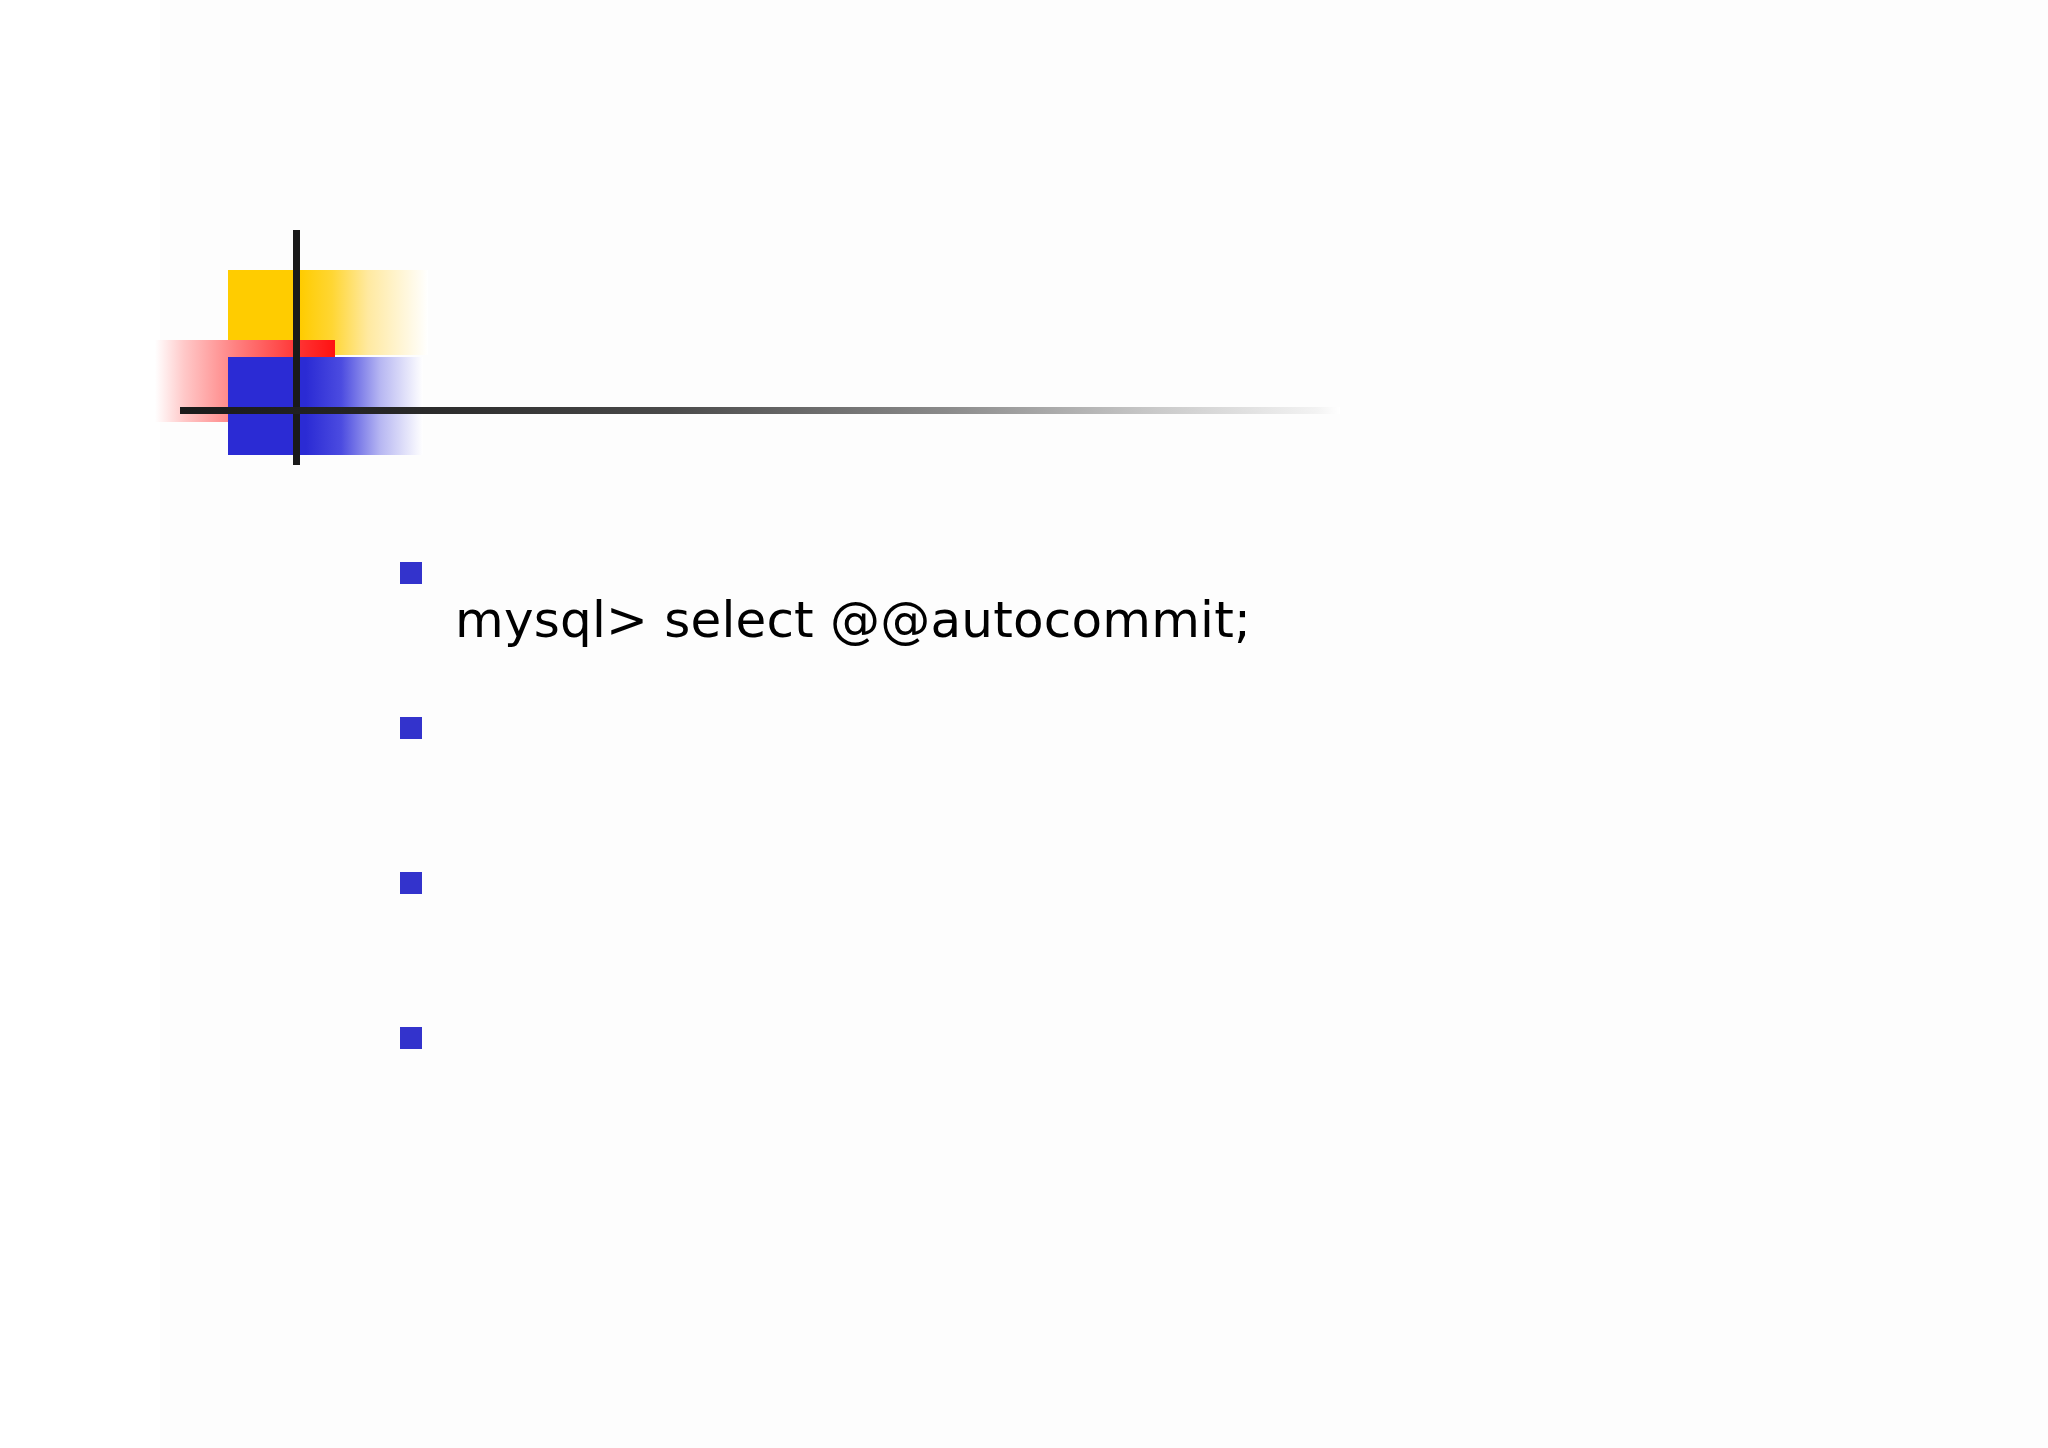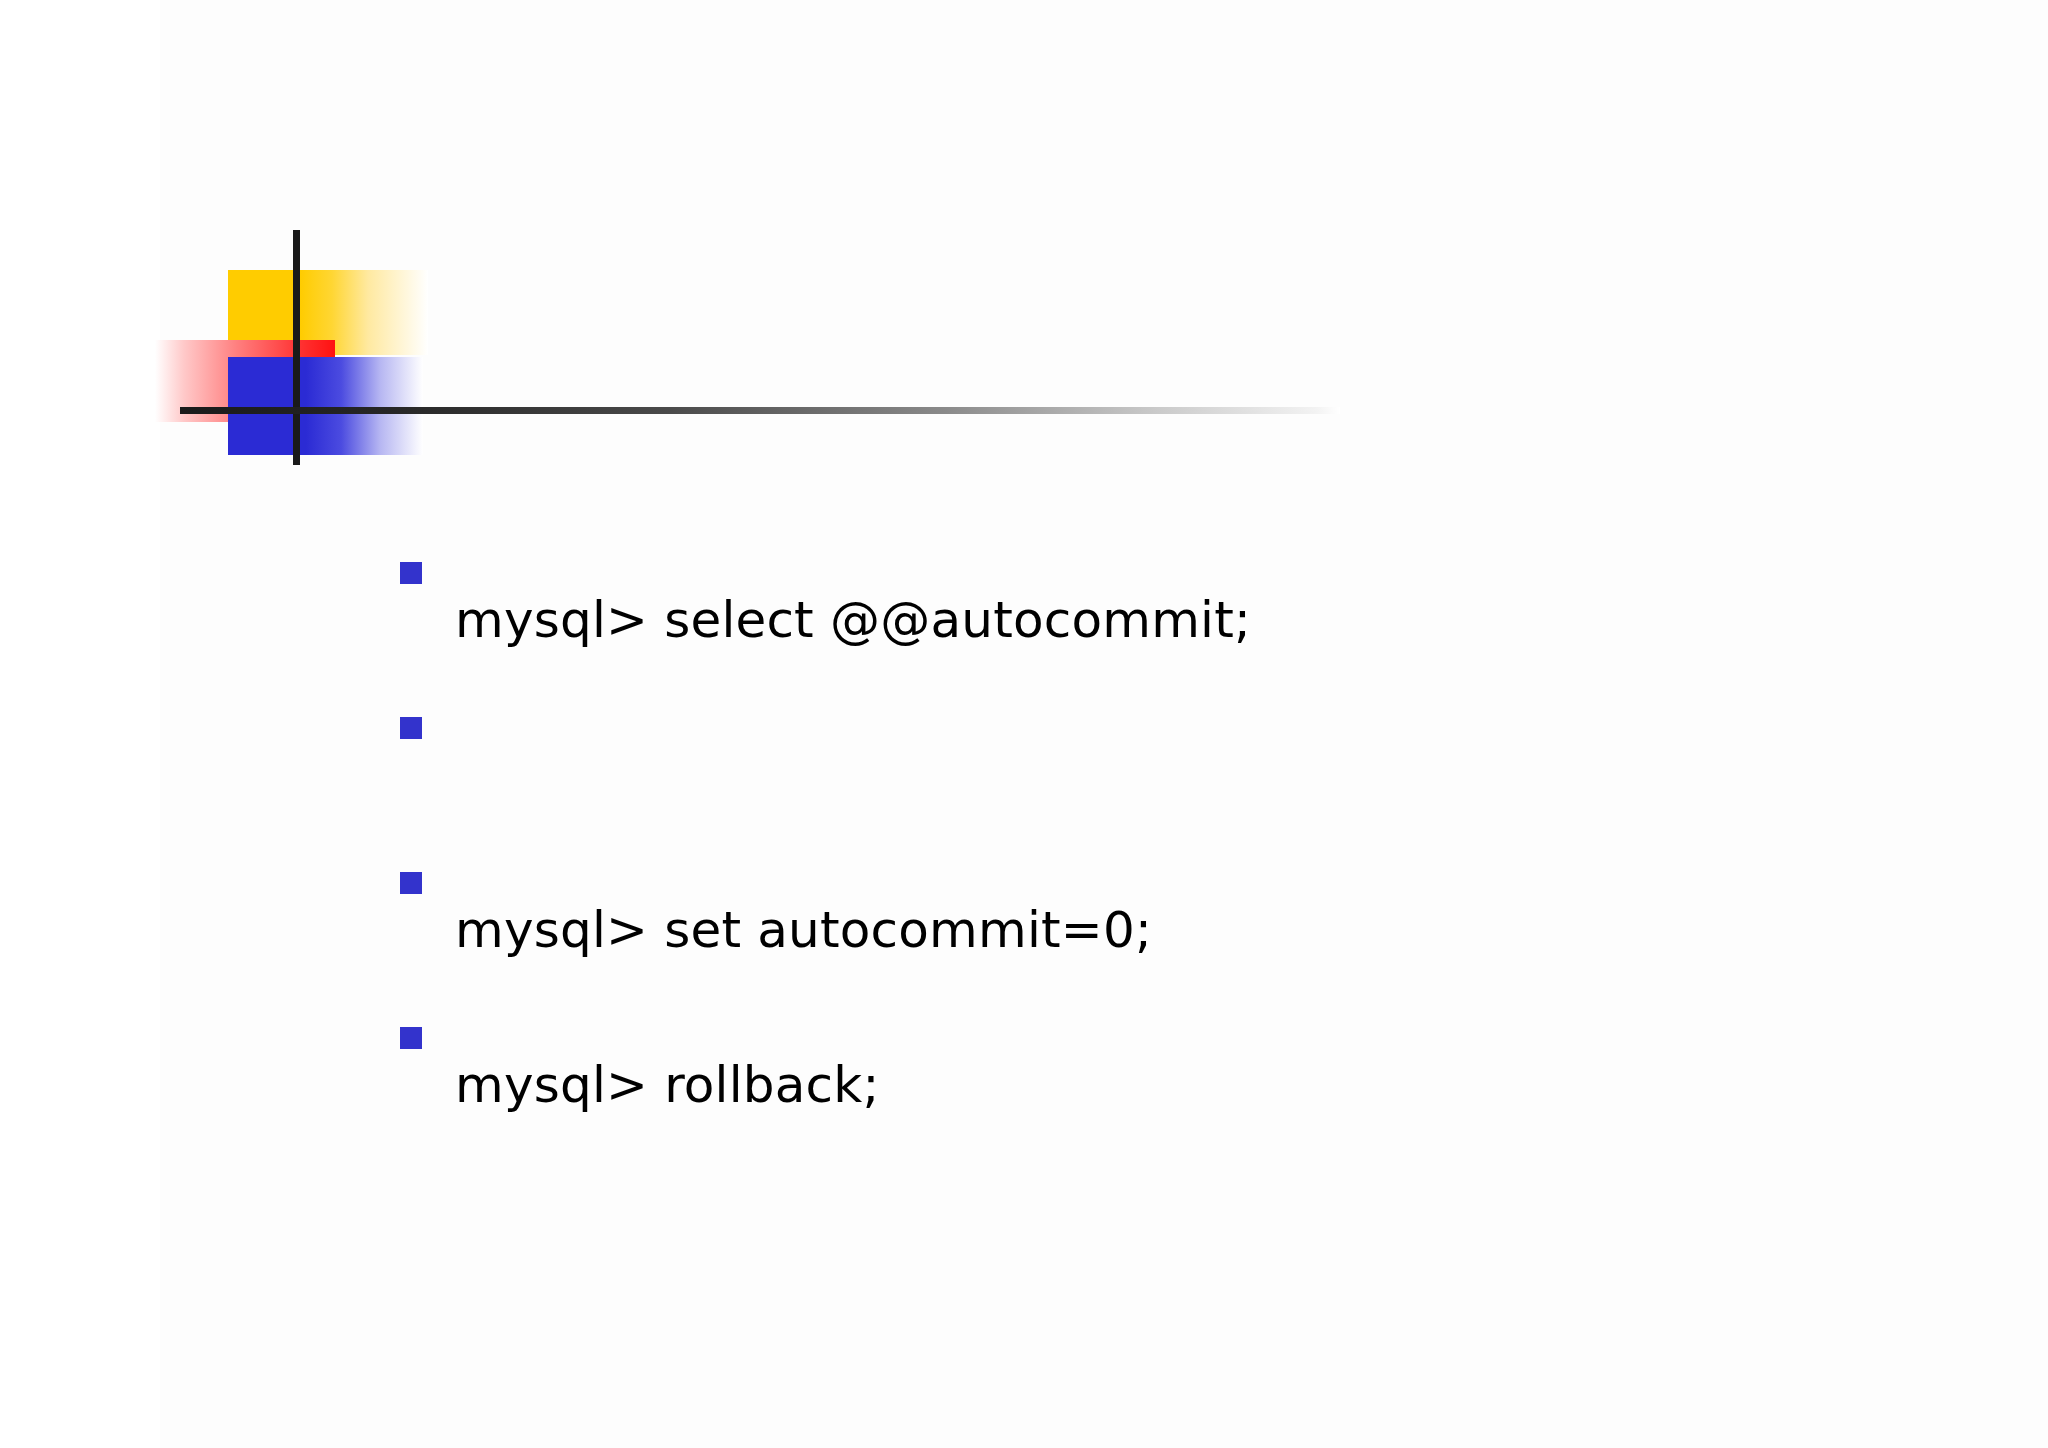--- a/index.html
+++ b/index.html
@@ -144,24 +144,22 @@
       <span class="bullet-marker"></span>
       <span class="bullet-text">mysql&gt; select @@autocommit;</span>
     </div>
 
     <div class="bullet-block">
       <span class="bullet-marker"></span>
     </div>
 
     <div class="bullet-block">
       <span class="bullet-marker"></span>
-      <span class="bullet-text">mysql&gt; set autocommit=0;</span>
     </div>
 
     <div class="bullet-block">
       <span class="bullet-marker"></span>
-      <span class="bullet-text">mysql&gt; rollback;</span>
     </div>
 
 
   </div>
 
 </div>
 
 </body></html>

